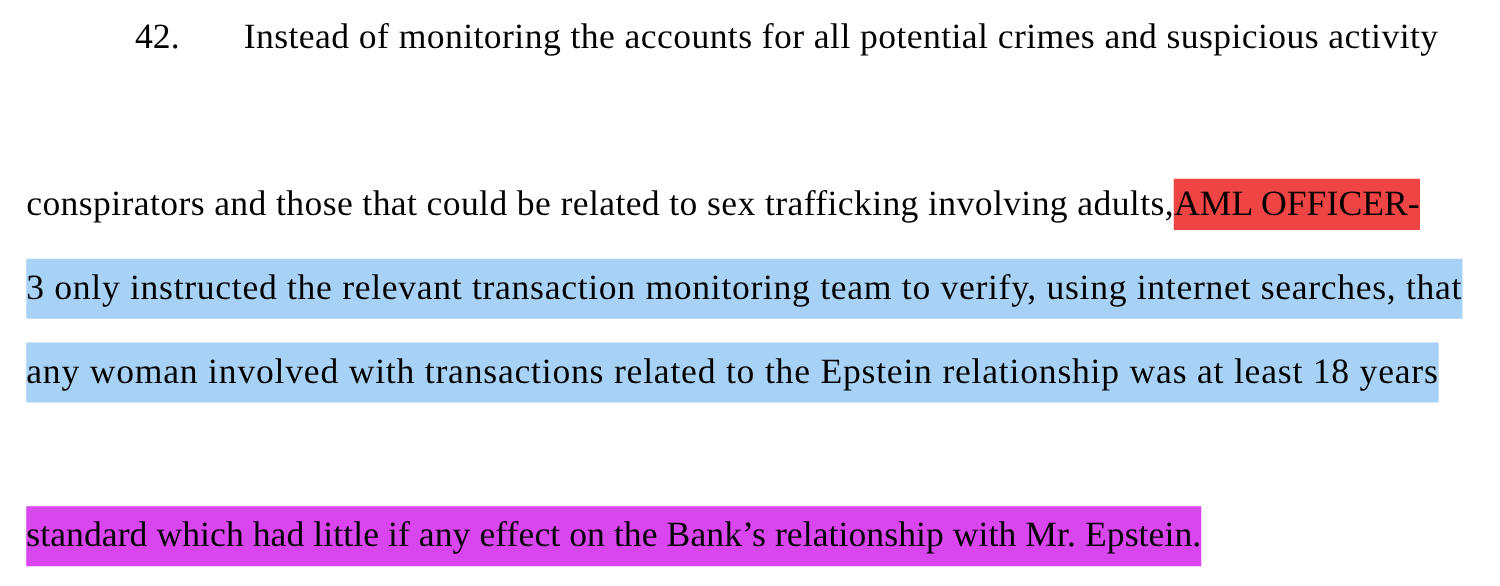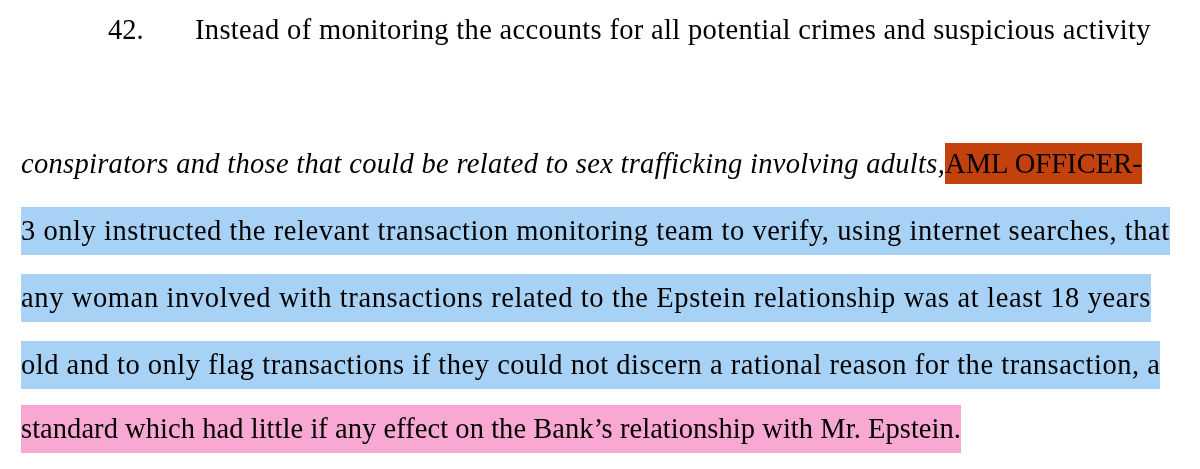--- a/index.html
+++ b/index.html
@@ -50,49 +50,46 @@
   .l5 { top: 274px; }
   .l6 { top: 341px; }
   .l7 { top: 405px; }
 
   
   .just {
     display: inline-block;
   }
   .l1 .just { letter-spacing: 0.33px; }
   .l2 .just { letter-spacing: 0.05px; }
-  .l3 .just { letter-spacing: 0.30px; font-style: italic; }
+  .l3 .just { letter-spacing: 0.30px; }
   .l4 .just { letter-spacing: 0.55px; }
   .l5 .just { letter-spacing: 0.62px; }
   .l6 .just { letter-spacing: 0.52px; }
   .l7 .just { letter-spacing: 0.05px; }
 </style>
 </head>
 <body>
 
 <div id="page" style="background: rgb(255, 255, 255);">
 
   <div class="doc-line l1" style="color: rgb(0, 0, 0);">
     <span class="para-num">42.</span><span class="just">Instead of monitoring the accounts for all potential crimes and suspicious activity</span>
   </div>
 
 
   <div class="doc-line l3" style="color: rgb(0, 0, 0);">
-    <span class="just">conspirators and those that could be related to sex trafficking involving adults, </span><span class="hl" style="background-color: #c2410c;">AML OFFICER-</span>
+    <span class="just">conspirators and those that could be related to sex trafficking involving adults, </span><span class="hl" style="background-color: #ef4444;">AML OFFICER-</span>
   </div>
 
   <div class="doc-line l4" style="color: rgb(0, 0, 0);">
     <span class="hl just" style="background-color: rgb(168, 210, 245);">3 only instructed the relevant transaction monitoring team to verify, using internet searches, that</span>
   </div>
 
   <div class="doc-line l5" style="color: rgb(0, 0, 0);">
     <span class="hl just" style="background-color: rgb(168, 210, 245);">any woman involved with transactions related to the Epstein relationship was at least 18 years</span>
   </div>
 
-  <div class="doc-line l6" style="color: rgb(0, 0, 0);">
-    <span class="hl just" style="background-color: rgb(168, 210, 245);">old and to only flag transactions if they could not discern a rational reason for the transaction, a</span>
-  </div>
 
   <div class="doc-line l7" style="color: rgb(0, 0, 0);">
-    <span class="hl just" style="background-color: #f9a8d4;">standard which had little if any effect on the Bank’s relationship with Mr. Epstein.</span>
+    <span class="hl just" style="background-color: #d946ef;">standard which had little if any effect on the Bank’s relationship with Mr. Epstein.</span>
   </div>
 
 </div>
 
 </body></html>

